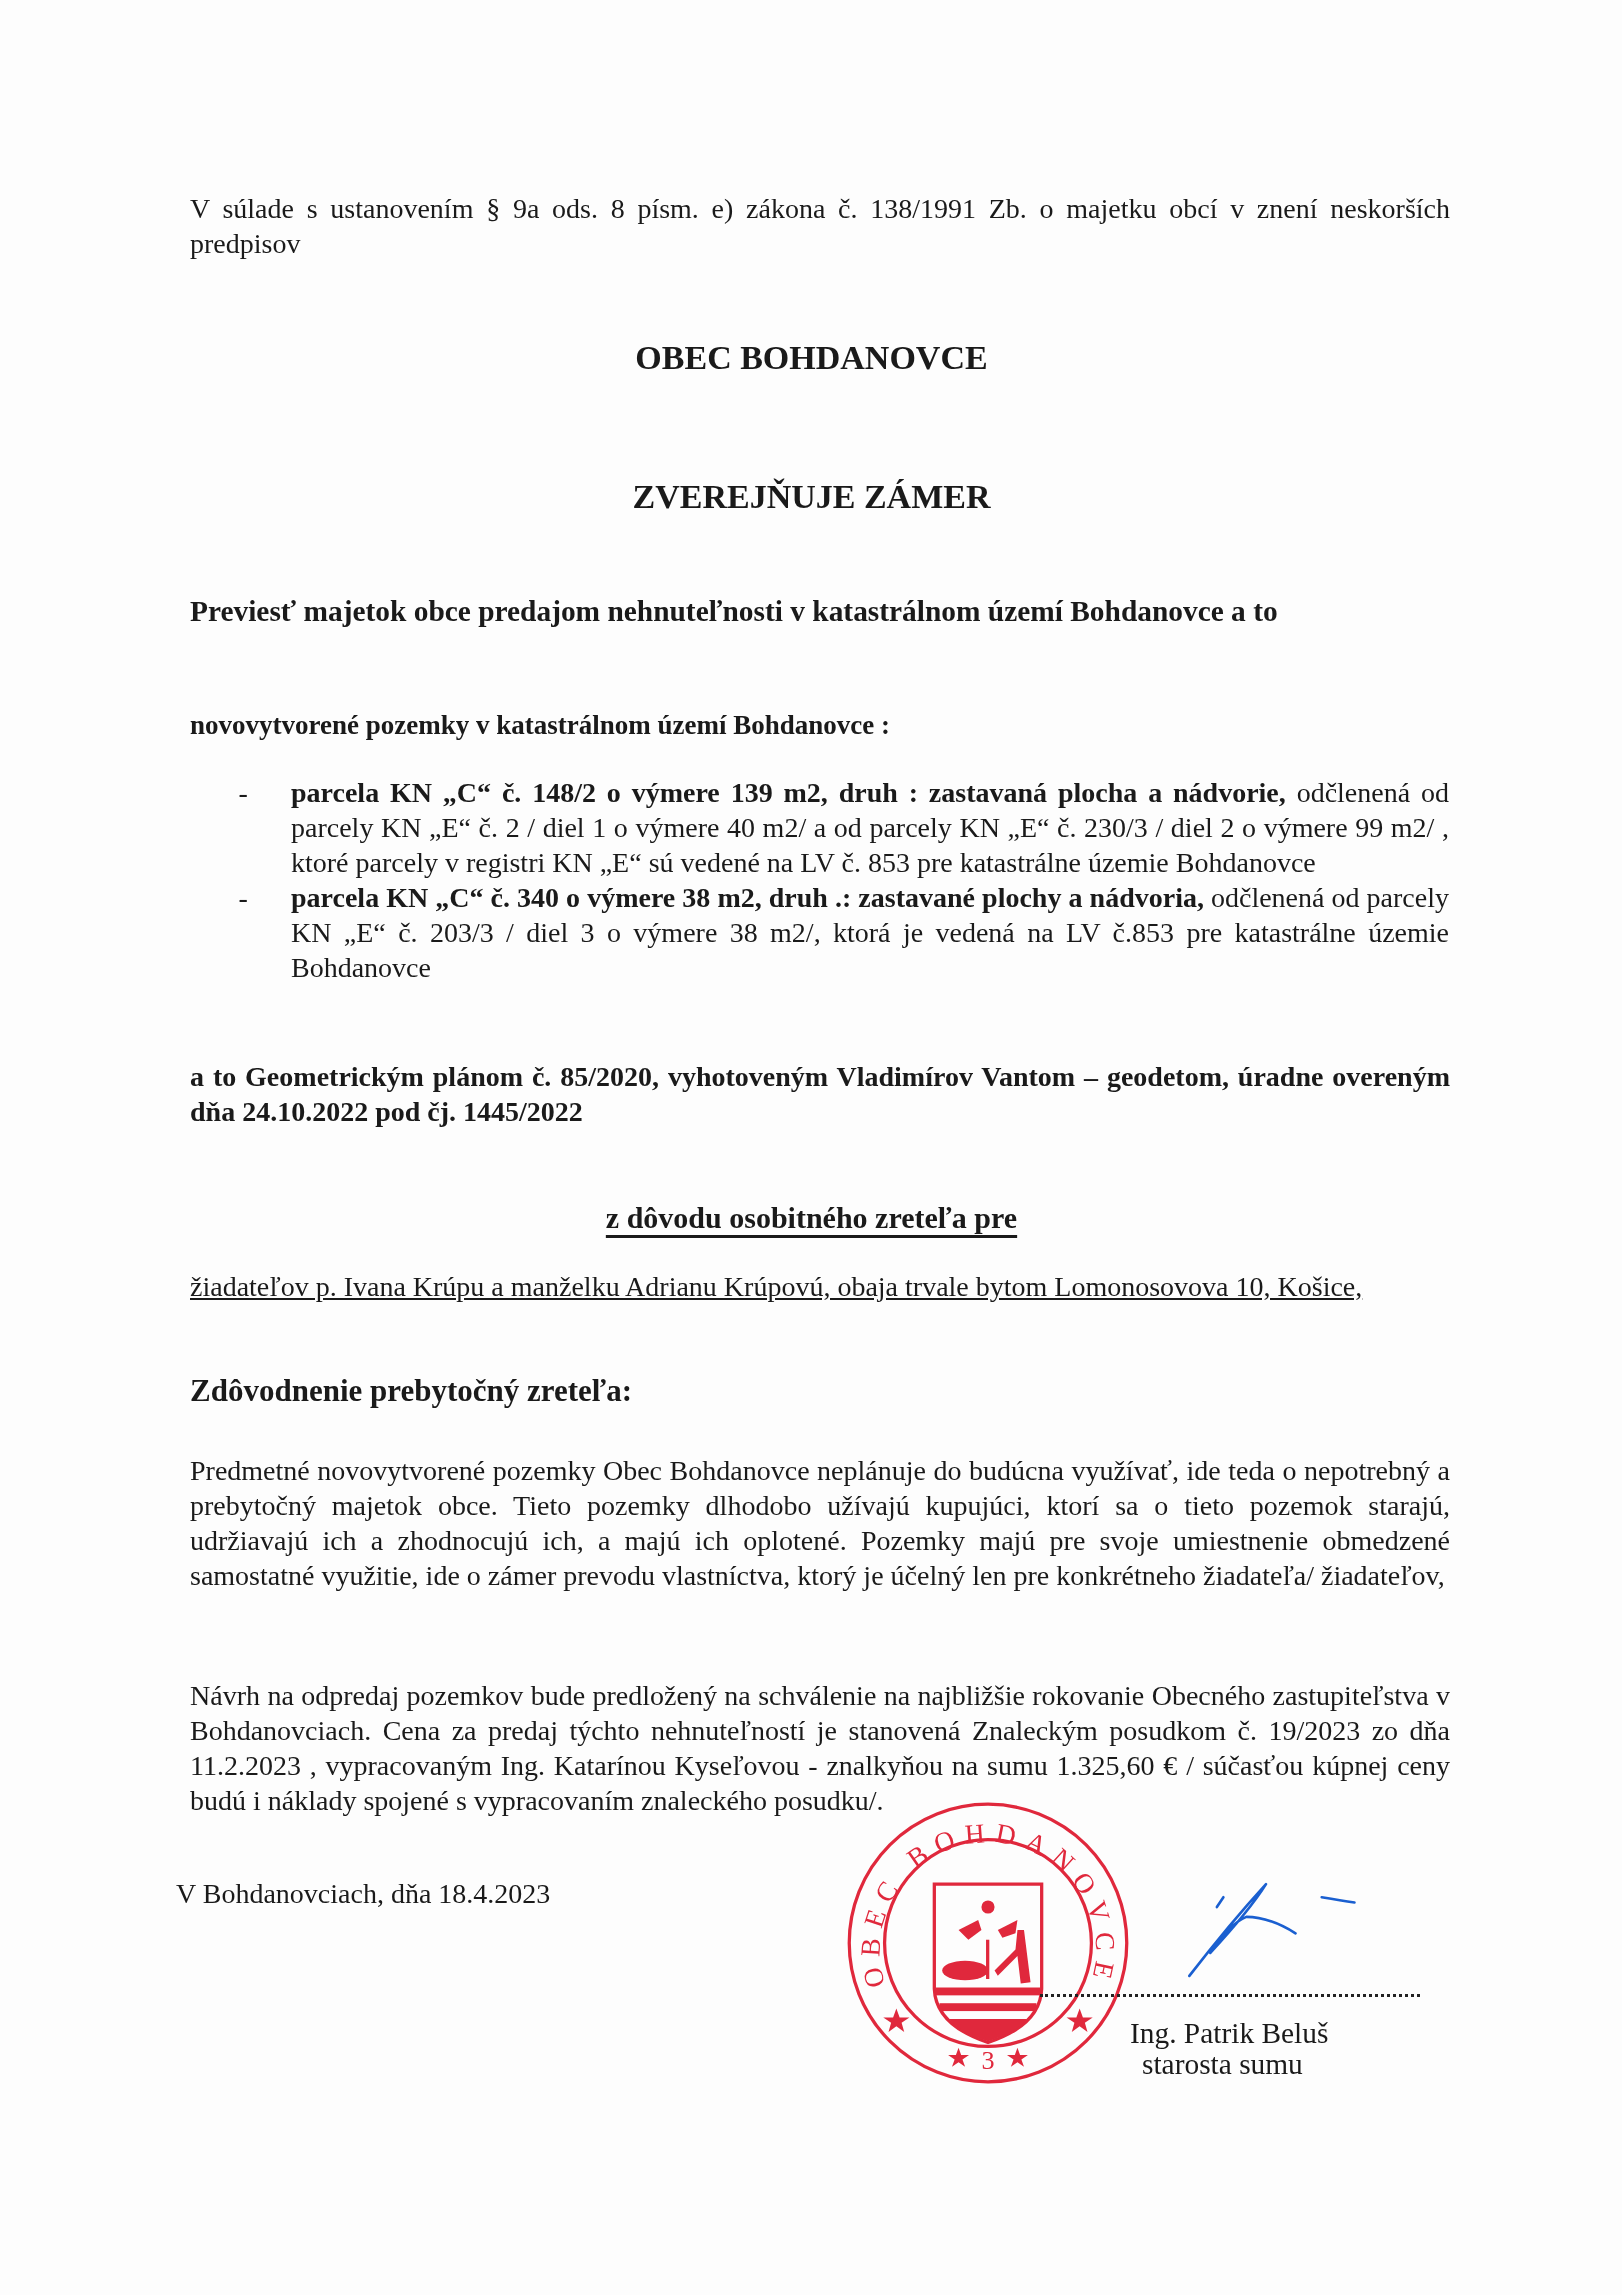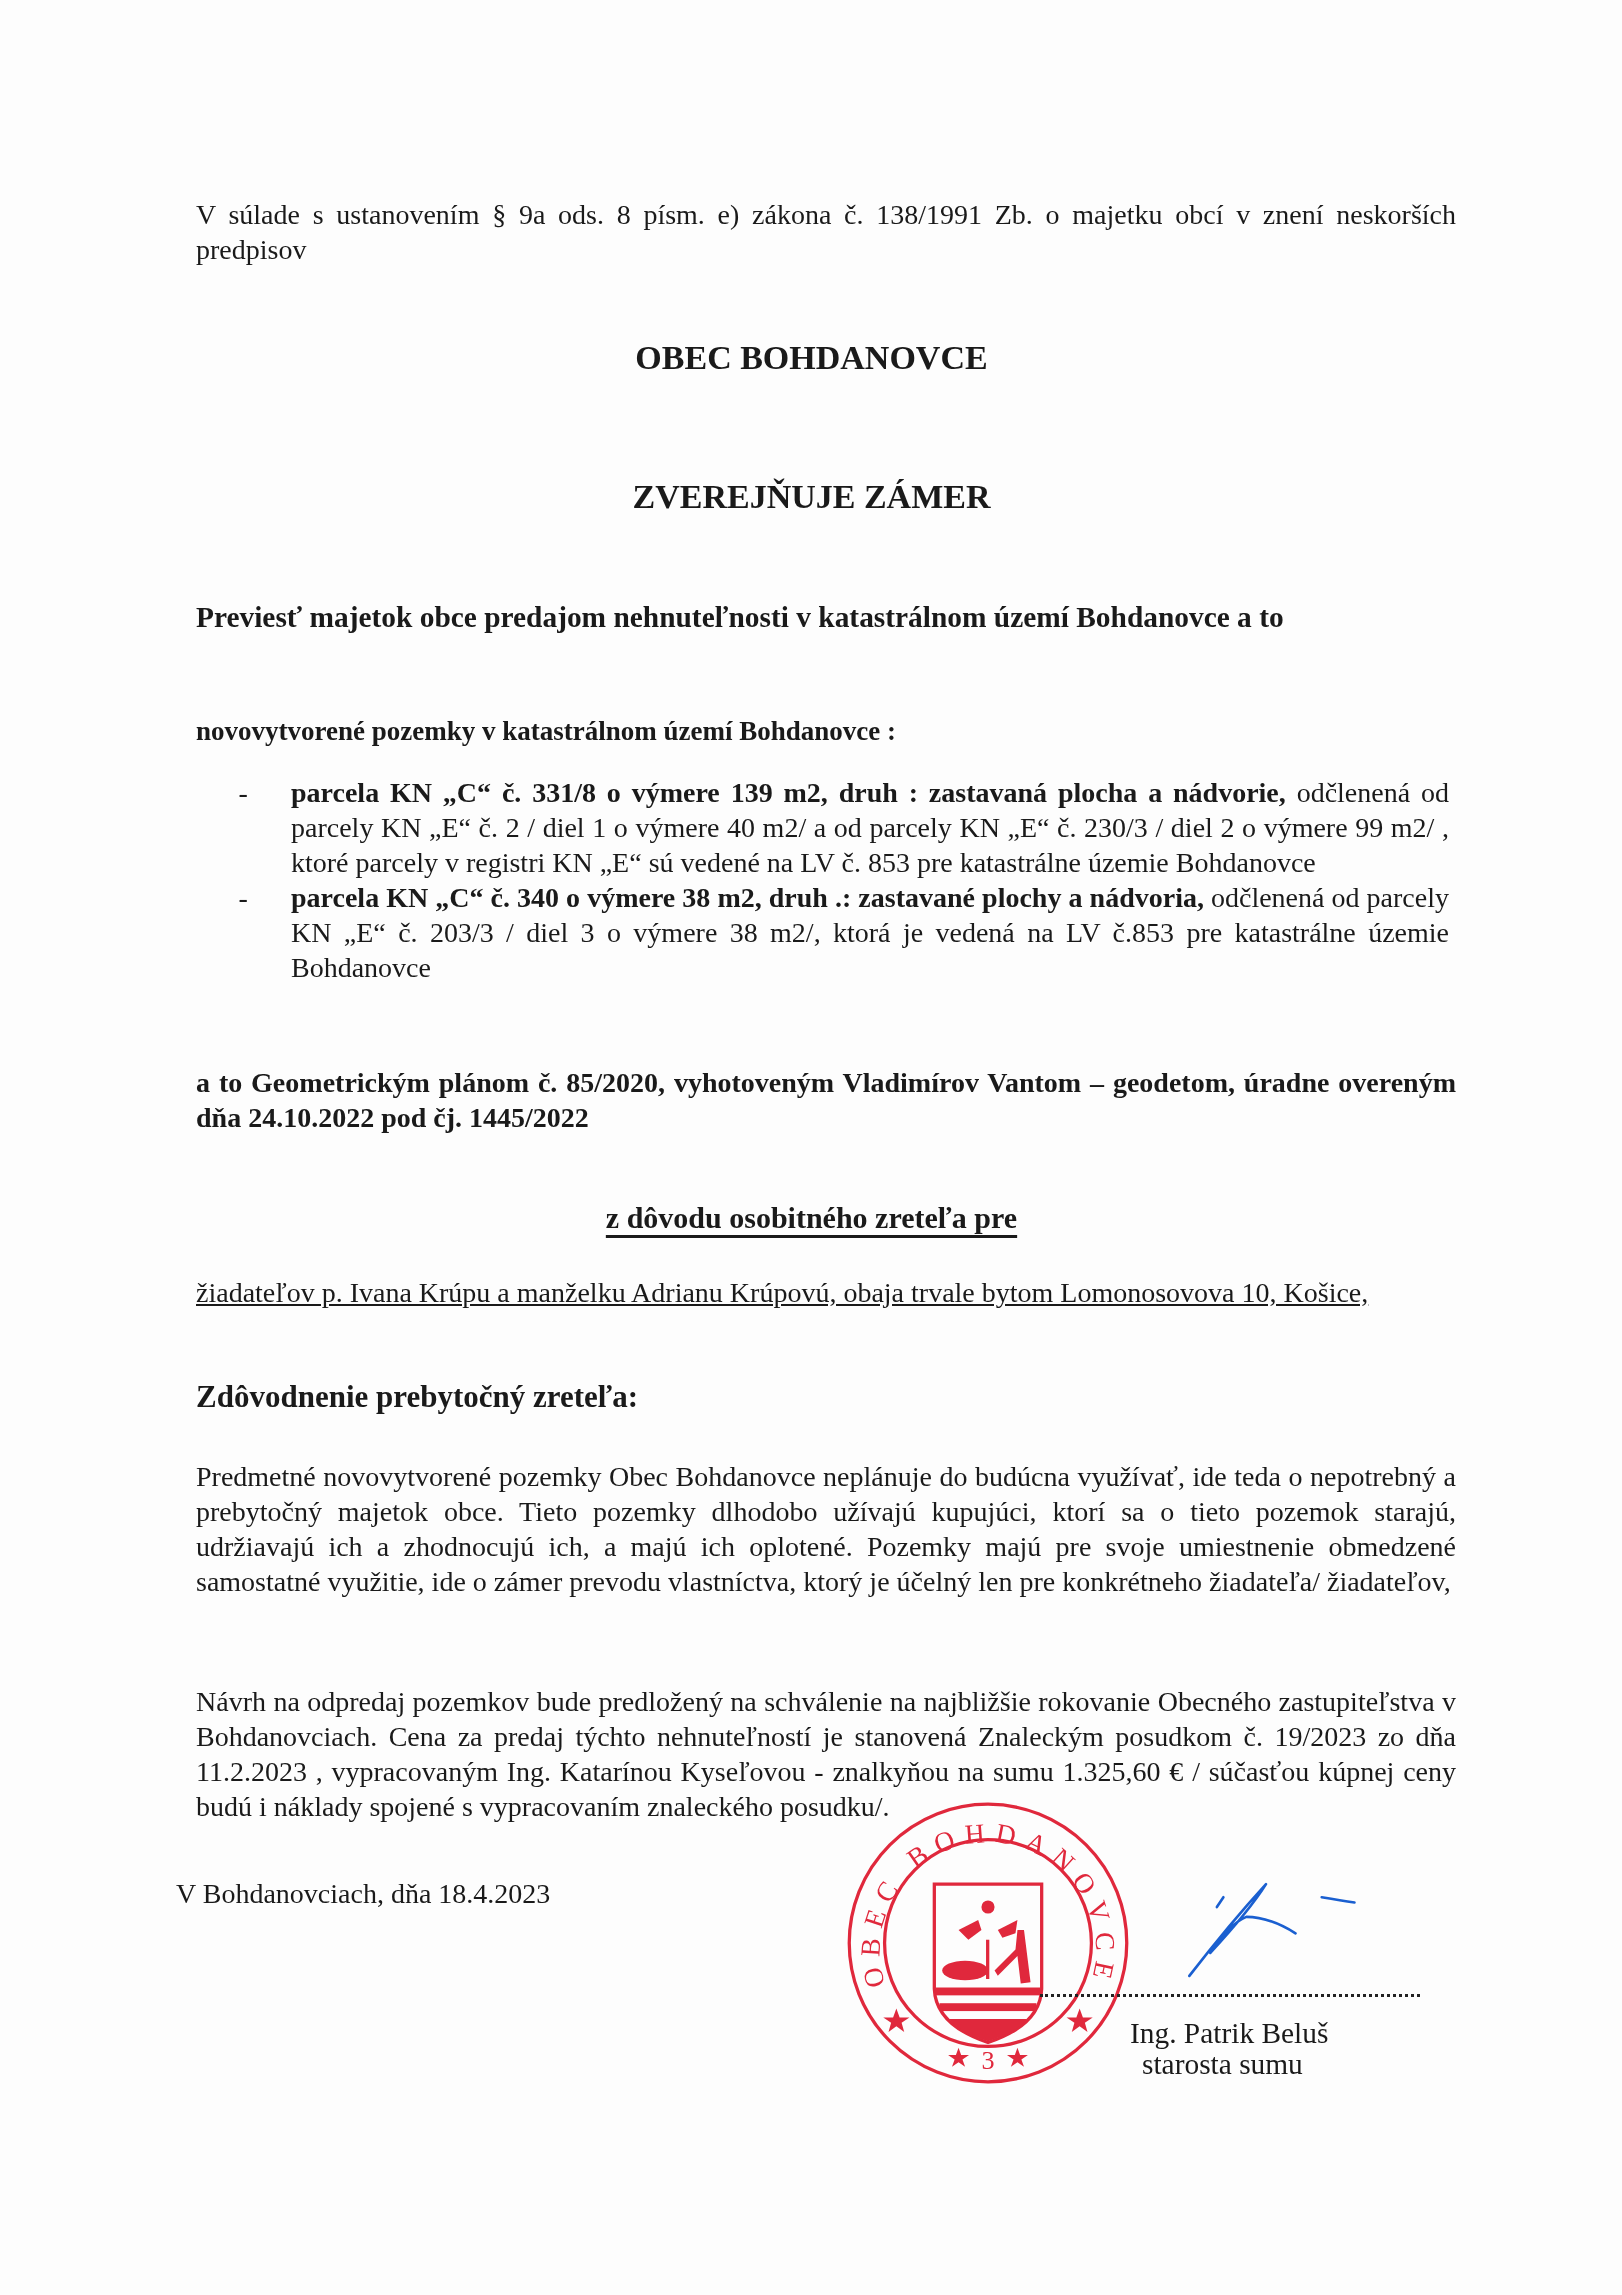--- a/index.html
+++ b/index.html
@@ -22,21 +22,21 @@
       height: 2295px;
       background: #fdfdfd;
     }
     .txt {
       position: absolute;
       left: 190px;
       width: 1260px;
       font-size: 28px;
       line-height: 35px;
       text-align: justify;
-      margin: 6px;
+      margin: 0;
     }
     .bold { font-weight: bold; }
     .center {
       position: absolute;
       left: 0;
       width: 1623px;
       text-align: center;
       margin: 0;
     }
     .title {
@@ -137,21 +137,21 @@
 
   <h2 class="center subtitle">ZVEREJŇUJE ZÁMER</h2>
 
   <p class="txt bold" style="top:708px; font-size:27px;">novovytvorené pozemky v katastrálnom území Bohdanovce :</p>
 
   <p class="txt bold" style="top:594px; font-size:29.4px;">Previesť  majetok obce   predajom  nehnuteľnosti  v katastrálnom území Bohdanovce a to</p>
 
   <ul class="bullet-list">
     <li class="bullet-item">
       <span class="bullet-dash">-</span>
-      <span class="bold">parcela KN „C“ č. 331/8 o výmere 139 m2, druh : zastavaná plocha a nádvorie,</span><span> odčlenená od parcely KN „E“ č. 2 / diel 1 o výmere 40 m2/ a od parcely KN „E“ č. 230/3 / diel 2 o výmere 99 m2/ , ktoré parcely v registri KN „E“ sú vedené na LV č. 853 pre katastrálne územie Bohdanovce</span>
+      <span class="bold">parcela KN „C“ č. 148/2 o výmere 139 m2, druh : zastavaná plocha a nádvorie,</span><span> odčlenená od parcely KN „E“ č. 2 / diel 1 o výmere 40 m2/ a od parcely KN „E“ č. 230/3 / diel 2 o výmere 99 m2/ , ktoré parcely v registri KN „E“ sú vedené na LV č. 853 pre katastrálne územie Bohdanovce</span>
     </li>
     <li class="bullet-item">
       <span class="bullet-dash">-</span>
       <span class="bold">parcela  KN „C“ č. 340 o výmere 38 m2, druh .: zastavané plochy a nádvoria,</span><span>  odčlenená od parcely KN „E“ č. 203/3 / diel  3 o výmere 38 m2/, ktorá je vedená na LV č.853 pre katastrálne územie Bohdanovce</span>
     </li>
   </ul>
 
   <p class="txt bold" style="top:1059px;">a to Geometrickým plánom č. 85/2020, vyhotoveným Vladimírov Vantom – geodetom, úradne overeným dňa 24.10.2022 pod čj. 1445/2022</p>
 
   <p class="center underline-heading">z dôvodu osobitného zreteľa pre</p>

